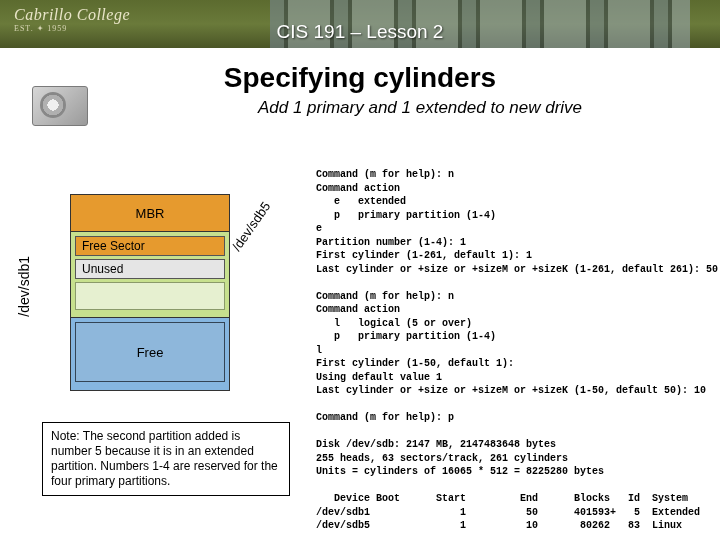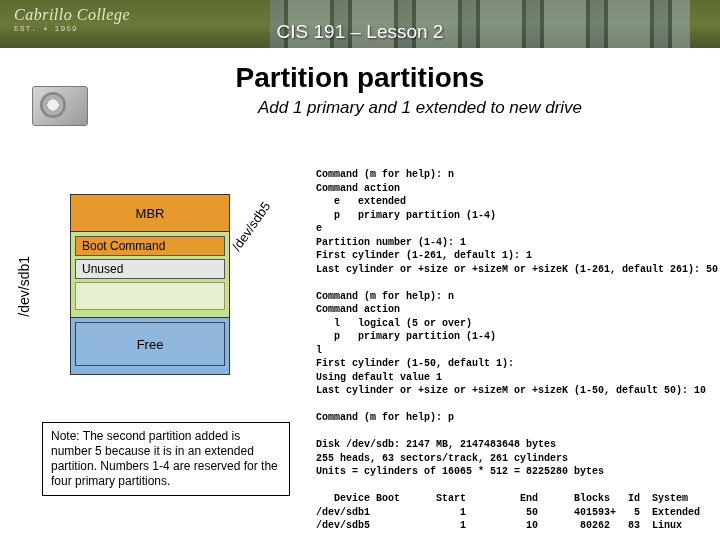--- a/index.html
+++ b/index.html
@@ -8,42 +8,42 @@
   .banner { position: relative; height: 48px; background: linear-gradient(to bottom, #5c6b2f 0%, #6a7a3a 50%, #4a5526 100%); }
   .banner-photo { position: absolute; top: 0; right: 30px; width: 420px; height: 48px;
     background:
       repeating-linear-gradient(90deg, #7a8a9a 0 14px, #3a4552 14px 18px, #9aa8b5 18px 60px, #3a4552 60px 64px),
       linear-gradient(#5a6a78,#7a8a98);
     opacity: .55;
   }
   .banner-title { position: absolute; top: 0; left: 0; right: 0; height: 63px; display: flex; align-items: center; justify-content: center; color: #fff; font-size: 19px; font-family: Verdana, sans-serif; text-shadow: 1px 1px 2px rgba(0,0,0,.6); }
   .banner-logo { position: absolute; left: 14px; top: 6px; color: #e9e5c8; font-family: Georgia, serif; }
   .banner-logo .name { font-style: italic; font-size: 16px; letter-spacing: .5px; }
-  .banner-logo .est { font-size: 8px; letter-spacing: 1px; opacity: .85; font-family: Liberation Mono, monospace; }
+  .banner-logo .est { font-size: 8px; letter-spacing: 1px; opacity: .85; }
 
   .main-title { text-align: center; font-size: 28px; margin-top: 14px; font-family: Verdana, sans-serif; color: #000; }
   .sub-title  { text-align: center; font-size: 17px; margin-top: 4px; padding-left: 120px; font-family: Verdana, sans-serif; color: #000; font-style: italic; }
 
   .hdd { position: absolute; left: 32px; top: 86px; width: 56px; height: 40px; }
   .hdd .case { position:absolute; inset:0; background: linear-gradient(135deg,#d7d7d7,#9a9a9a); border:1px solid #7a7a7a; border-radius:3px; }
   .hdd .platter { position:absolute; left:8px; top:6px; width:26px; height:26px; border-radius:50%; background:radial-gradient(circle,#f0f0f0 30%,#b0b0b0 31% 55%,#888 56%); }
 
   .disk-area { position: absolute; left: 20px; top: 194px; width: 280px; height: 210px; }
 
   .vlabel { position:absolute; left: -4px; top: 62px; font-size: 14px; writing-mode: vertical-rl; transform: rotate(180deg); font-family: Verdana,sans-serif; }
 
   .disk { position:absolute; left: 50px; top: 0; width: 160px; }
   .disk .mbr { height: 38px; background:#e69a2e; border:1px solid #333; color:#000; font-size:13px; display:flex; align-items:center; justify-content:center; }
   .disk .prim { background:#c7e08e; border:1px solid #333; border-top:none; padding:4px; }
   .disk .row { height:20px; border:1px solid #555; margin-bottom:3px; font-size:12px; padding-left:6px; display:flex; align-items:center; }
   .disk .bs { background:#e69a2e; }
   .disk .un { background:#e5e5e5; }
   .disk .blank { background:#e6f0d0; border-color:#8a9a6a; height:28px; }
   .disk .ext { border:1px solid #333; border-top:none; background:#86b6e0; padding:4px 4px 8px 4px; }
-  .disk .free { height:44px; background:#8eb7db; border:1px solid #345; font-size:13px; display:flex; align-items:center; justify-content:center; }
+  .disk .free { height:60px; background:#8eb7db; border:1px solid #345; font-size:13px; display:flex; align-items:center; justify-content:center; }
 
   .dev5 { position:absolute; left: 215px; top: 48px; font-size:13px; transform: rotate(-55deg); transform-origin: left center; }
 
   .term { position:absolute; left:316px; top:168px; right:12px; font-family: "Courier New", monospace; font-size:10px; font-weight:bold; line-height:1.35; white-space:pre; color:#000; }
 
   .note { position:absolute; left:42px; top:422px; width:248px; border:1px solid #000; padding:6px 8px; font-size:12px; line-height:1.25; font-family: Verdana,sans-serif; }
 </style>
 </head>
 <body>
 
@@ -54,29 +54,29 @@
     <div class="est">EST. ✦ 1959</div>
   </div>
   <div class="banner-title">CIS 191 – Lesson 2</div>
 </div>
 
 <div class="hdd">
   <div class="case"></div>
   <div class="platter"></div>
 </div>
 
-<h1 class="main-title">Partition partitions</h1>
+<h1 class="main-title">Specifying cylinders</h1>
 <div class="sub-title">Add 1 primary and 1 extended to new drive</div>
 
 <div class="disk-area">
   <div class="vlabel">/dev/sdb1</div>
   <div class="disk">
     <div class="mbr">MBR</div>
     <div class="prim">
-      <div class="row bs">Boot Command</div>
+      <div class="row bs">Free Sector</div>
       <div class="row un">Unused</div>
       <div class="row blank"></div>
     </div>
     <div class="ext">
       <div class="free">Free</div>
     </div>
   </div>
   <div class="dev5">/dev/sdb5</div>
 </div>
 

